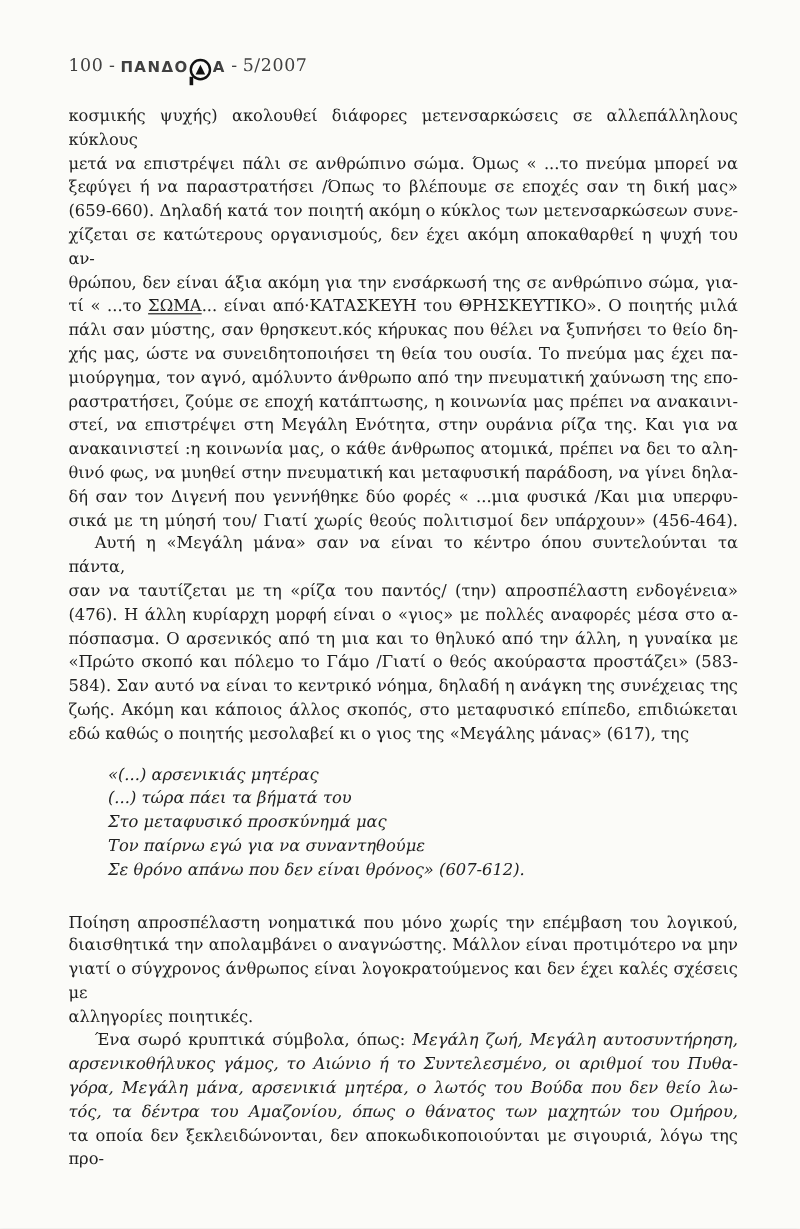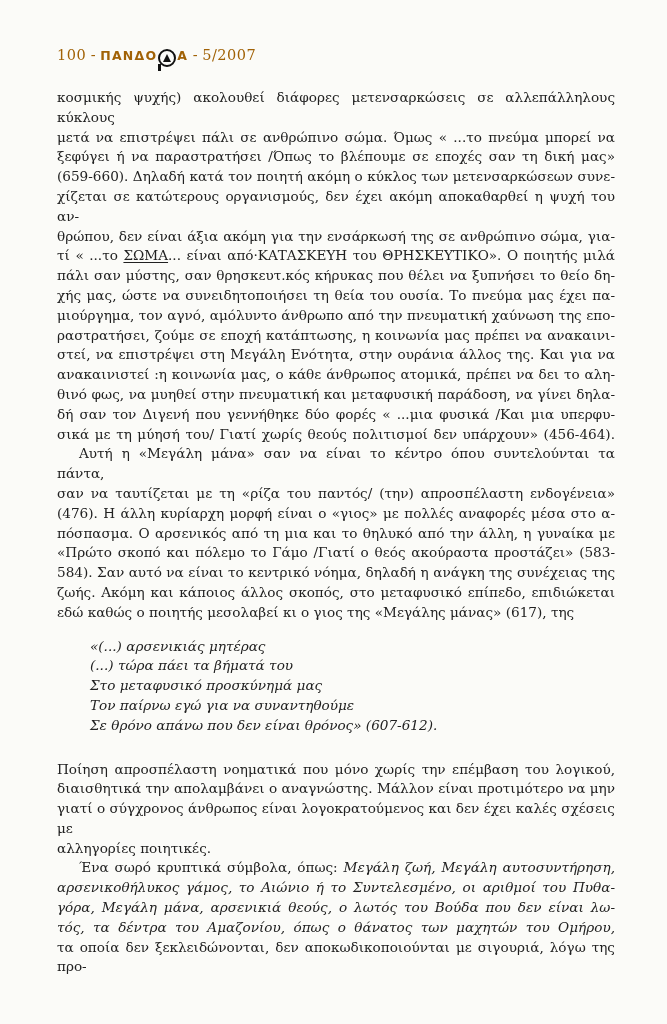--- a/index.html
+++ b/index.html
@@ -10,21 +10,21 @@
     margin:0 auto;
     background:#fbfbf8;
     color:#1e1e1e;
     overflow:hidden;
     box-shadow:0 0 4px rgba(0,0,0,.25);
   }
   
   .header{
     position:absolute;top:46px;left:57px;
     display:flex;align-items:center;
-    font-size:14.5px;color:#a16207;
+    font-size:14.5px;color:#404040;
     white-space:pre;
   }
   .page-num{font-family:"DejaVu Serif",serif;letter-spacing:.5px;}
   .brand{
     font-family:"DejaVu Sans","Liberation Sans",sans-serif;
     font-weight:bold;font-size:12.5px;letter-spacing:1.2px;
     position:relative;top:.5px;
   }
   .logo{
     width:14px;height:14px;
@@ -77,21 +77,21 @@
         <div class="line"><span>μετά να επιστρέψει πάλι σε ανθρώπινο σώμα. Όμως « ...το πνεύμα μπορεί να</span></div>
         <div class="line"><span>ξεφύγει ή να παραστρατήσει /Όπως το βλέπουμε σε εποχές σαν τη δική μας»</span></div>
         <div class="line"><span>(659-660). Δηλαδή κατά τον ποιητή ακόμη ο κύκλος των μετενσαρκώσεων συνε-</span></div>
         <div class="line"><span>χίζεται σε κατώτερους οργανισμούς, δεν έχει ακόμη αποκαθαρθεί η ψυχή του αν-</span></div>
         <div class="line"><span>θρώπου, δεν είναι άξια ακόμη για την ενσάρκωσή της σε ανθρώπινο σώμα, για-</span></div>
         <div class="line"><span>τί « ...το </span><span class="seg-ul">ΣΩΜΑ</span><span>... είναι από·ΚΑΤΑΣΚΕΥΗ του ΘΡΗΣΚΕΥΤΙΚΟ». Ο ποιητής μιλά</span></div>
         <div class="line"><span>πάλι σαν μύστης, σαν θρησκευτ.κός κήρυκας που θέλει να ξυπνήσει το θείο δη-</span></div>
         <div class="line"><span>χής μας, ώστε να συνειδητοποιήσει τη θεία του ουσία. Το πνεύμα μας έχει πα-</span></div>
         <div class="line"><span>μιούργημα, τον αγνό, αμόλυντο άνθρωπο από την πνευματική χαύνωση της επο-</span></div>
         <div class="line"><span>ραστρατήσει, ζούμε σε εποχή κατάπτωσης, η κοινωνία μας πρέπει να ανακαινι-</span></div>
-        <div class="line"><span>στεί, να επιστρέψει στη Μεγάλη Ενότητα, στην ουράνια άλλος της. Και για να</span></div>
+        <div class="line"><span>στεί, να επιστρέψει στη Μεγάλη Ενότητα, στην ουράνια ρίζα της. Και για να</span></div>
         <div class="line"><span>ανακαινιστεί :η κοινωνία μας, ο κάθε άνθρωπος ατομικά, πρέπει να δει το αλη-</span></div>
         <div class="line"><span>θινό φως, να μυηθεί στην πνευματική και μεταφυσική παράδοση, να γίνει δηλα-</span></div>
         <div class="line"><span>δή σαν τον Διγενή που γεννήθηκε δύο φορές « ...μια φυσικά /Και μια υπερφυ-</span></div>
         <div class="line"><span>σικά με τη μύησή του/ Γιατί χωρίς θεούς πολιτισμοί δεν υπάρχουν» (456-464).</span></div>
       </div>
       <div class="para prose indent">
         <div class="line"><span>Αυτή η «Μεγάλη μάνα» σαν να είναι το κέντρο όπου συντελούνται τα πάντα,</span></div>
         <div class="line"><span>σαν να ταυτίζεται με τη «ρίζα του παντός/ (την) απροσπέλαστη ενδογένεια»</span></div>
         <div class="line"><span>(476). Η άλλη κυρίαρχη μορφή είναι ο «γιος» με πολλές αναφορές μέσα στο α-</span></div>
         <div class="line"><span>πόσπασμα. Ο αρσενικός από τη μια και το θηλυκό από την άλλη, η γυναίκα με</span></div>
@@ -109,19 +109,19 @@
       </div>
       <div class="para prose gap-before">
         <div class="line"><span>Ποίηση απροσπέλαστη νοηματικά που μόνο χωρίς την επέμβαση του λογικού,</span></div>
         <div class="line"><span>διαισθητικά την απολαμβάνει ο αναγνώστης. Μάλλον είναι προτιμότερο να μην</span></div>
         <div class="line"><span>γιατί ο σύγχρονος άνθρωπος είναι λογοκρατούμενος και δεν έχει καλές σχέσεις με</span></div>
         <div class="line no-stretch"><span>αλληγορίες ποιητικές.</span></div>
       </div>
       <div class="para prose indent">
         <div class="line"><span>Ένα σωρό κρυπτικά σύμβολα, όπως: </span><span class="seg-i">Μεγάλη ζωή, Μεγάλη αυτοσυντήρηση,</span></div>
         <div class="line"><span class="seg-i">αρσενικοθήλυκος γάμος, το Αιώνιο ή το Συντελεσμένο, οι αριθμοί του Πυθα-</span></div>
-        <div class="line"><span class="seg-i">γόρα, Μεγάλη μάνα, αρσενικιά θεούς, ο λωτός του Βούδα που δεν είναι λω-</span></div>
+        <div class="line"><span class="seg-i">γόρα, Μεγάλη μάνα, αρσενικιά μητέρα, ο λωτός του Βούδα που δεν θείο λω-</span></div>
         <div class="line"><span class="seg-i">τός, τα δέντρα του Αμαζονίου, όπως ο θάνατος των μαχητών του Ομήρου,</span></div>
         <div class="line"><span>τα οποία δεν ξεκλειδώνονται, δεν αποκωδικοποιούνται με σιγουριά, λόγω της προ-</span></div>
       </div>
     </div>
 
 </div>
 
 </body></html>

